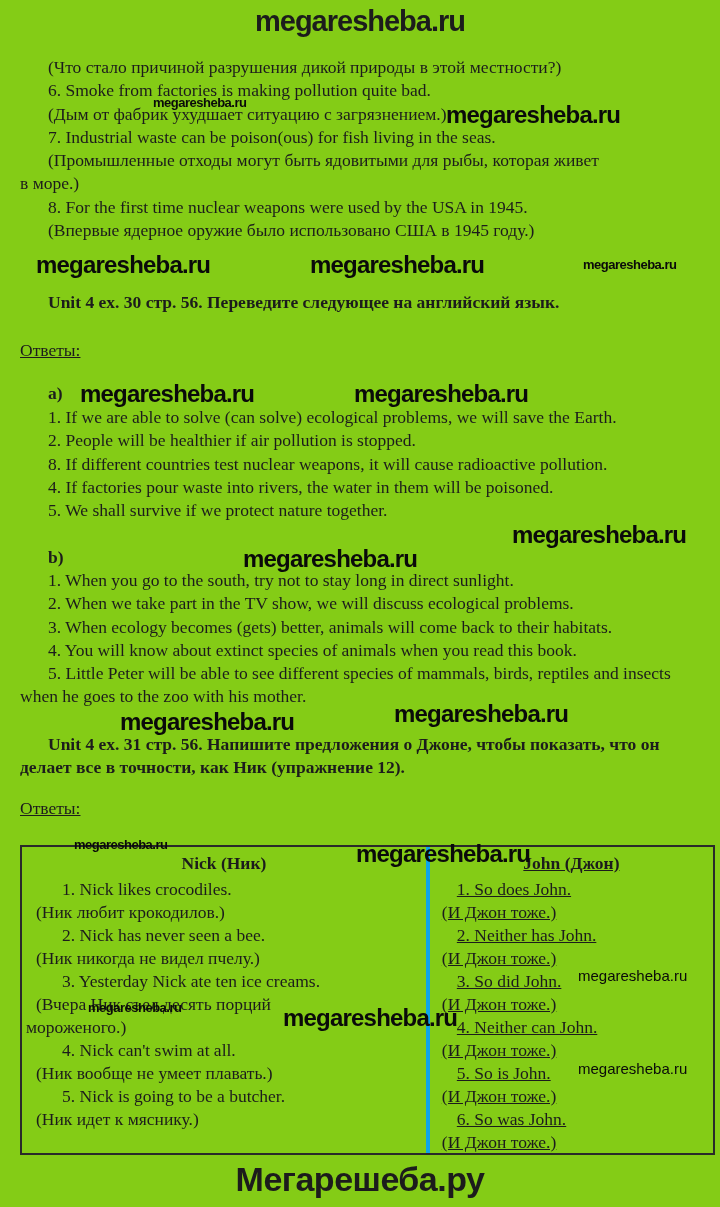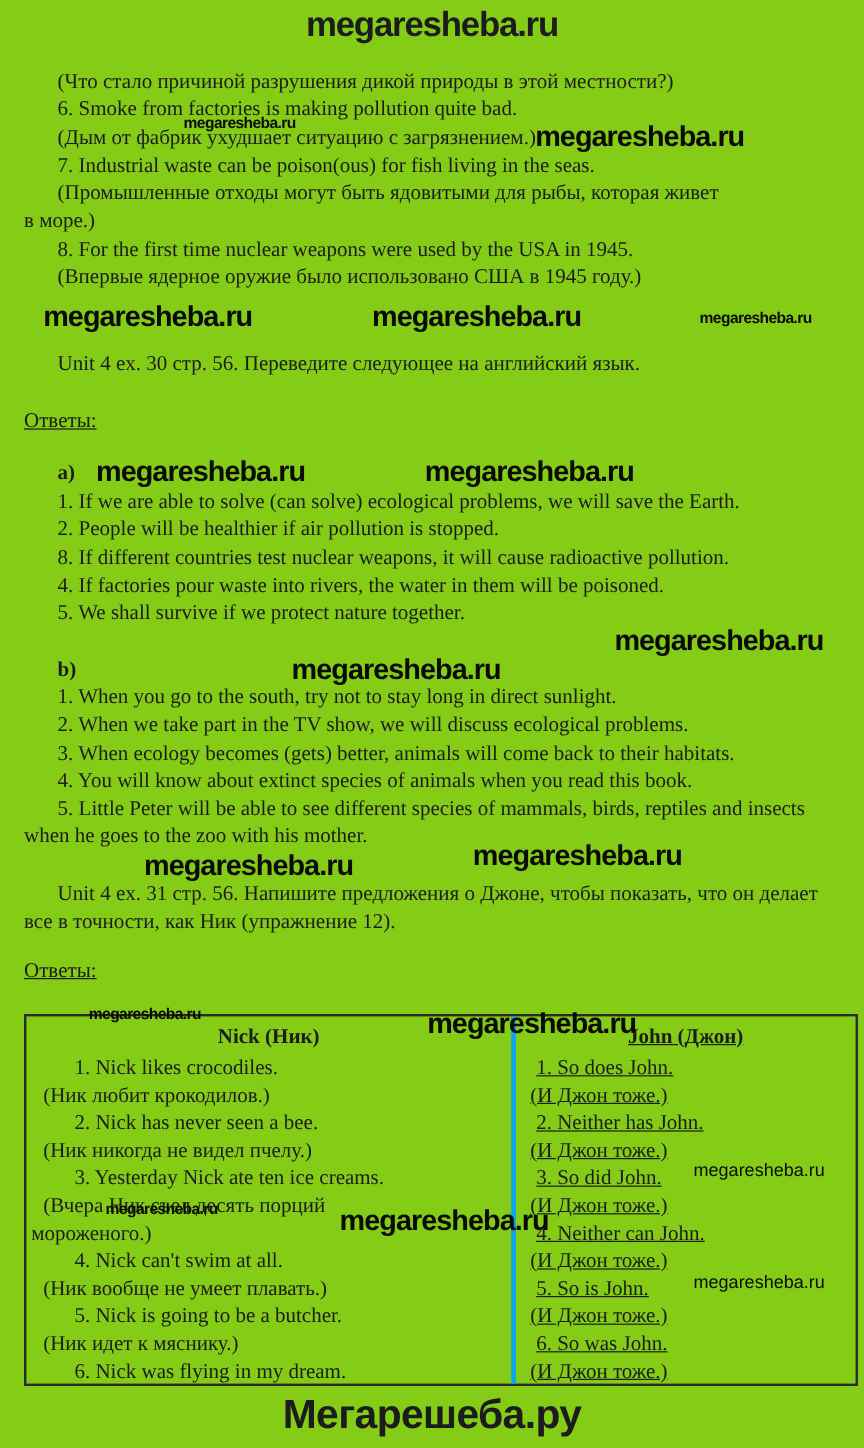--- a/index.html
+++ b/index.html
@@ -10,38 +10,38 @@
     margin:0 auto;
   }
   .abs{position:absolute;}
   .center{text-align:center;width:100%;}
   .sans{font-family:"Liberation Sans","DejaVu Sans",sans-serif;}
   #top-title{top:4px;left:0;font-weight:bold;font-size:29px;letter-spacing:-1px;line-height:34px;}
   #footer-brand{top:1161px;left:0;font-weight:bold;font-size:34px;letter-spacing:-0.5px;line-height:36px;}
   .block{left:20px;width:682px;}
   .pline{text-indent:28px;}
   .pline.noind{text-indent:0;}
-  .bold{font-weight:normal;}
+  .bold{font-weight:bold;}
   .answers{text-decoration:underline;}
   
   .wm{position:absolute;font-family:"Liberation Sans","DejaVu Sans",sans-serif;font-weight:bold;color:#0a0a0a;white-space:nowrap;}
   .wm-big{font-size:24px;letter-spacing:-0.8px;line-height:26px;}
   .wm-med{font-size:15px;font-weight:normal;letter-spacing:0;line-height:17px;}
   .wm-small{font-size:13px;letter-spacing:-0.5px;line-height:14px;}
   
   #answers-table{top:845px;left:20px;width:695px;height:310px;border:2px solid #2a2a2a;box-sizing:border-box;display:flex;}
   .tcol{box-sizing:border-box;padding-top:2px;}
   .tcol-left{width:405px;border-radius:27px;}
   .tcol-right{width:288px;border-left:4px solid #0ea5e9;text-decoration:underline;}
   .th{font-weight:bold;text-align:center;line-height:29px;}
   .tline{line-height:23px;white-space:nowrap;}
   .tline.num{padding-left:40px;}
   .tline.paren{padding-left:14px;}
   .tline.wrap{padding-left:4px;}
-  .tcol-right .tline.num{padding-left:17px;}
+  .tcol-right .tline.num{padding-left:17px;margin-left:10px;}
   .tcol-right .tline.paren{padding-left:12px;}
   .label-inline{font-weight:bold;}
 </style>
 </head>
 <body>
 
 <div id="page">
 
   <div id="top-title" class="abs center sans">megaresheba.ru</div>
 
@@ -91,21 +91,20 @@
       <div class="tline paren">(Ник любит крокодилов.)</div>
       <div class="tline num">2. Nick has never seen a bee.</div>
       <div class="tline paren">(Ник никогда не видел пчелу.)</div>
       <div class="tline num">3. Yesterday Nick ate ten ice creams.</div>
       <div class="tline paren">(Вчера Ник съел десять порций</div>
       <div class="tline wrap">мороженого.)</div>
       <div class="tline num">4. Nick can't swim at all.</div>
       <div class="tline paren">(Ник вообще не умеет плавать.)</div>
       <div class="tline num">5. Nick is going to be a butcher.</div>
       <div class="tline paren">(Ник идет к мяснику.)</div>
-      <div class="tline num">6. Nick was flying in my dream.</div>
     </div>
     <div class="tcol tcol-right">
       <div class="th">John (Джон)</div>
       <div class="tline num">1. So does John.</div>
       <div class="tline paren">(И Джон тоже.)</div>
       <div class="tline num">2. Neither has John.</div>
       <div class="tline paren">(И Джон тоже.)</div>
       <div class="tline num">3. So did John.</div>
       <div class="tline paren">(И Джон тоже.)</div>
       <div class="tline num">4. Neither can John.</div>

